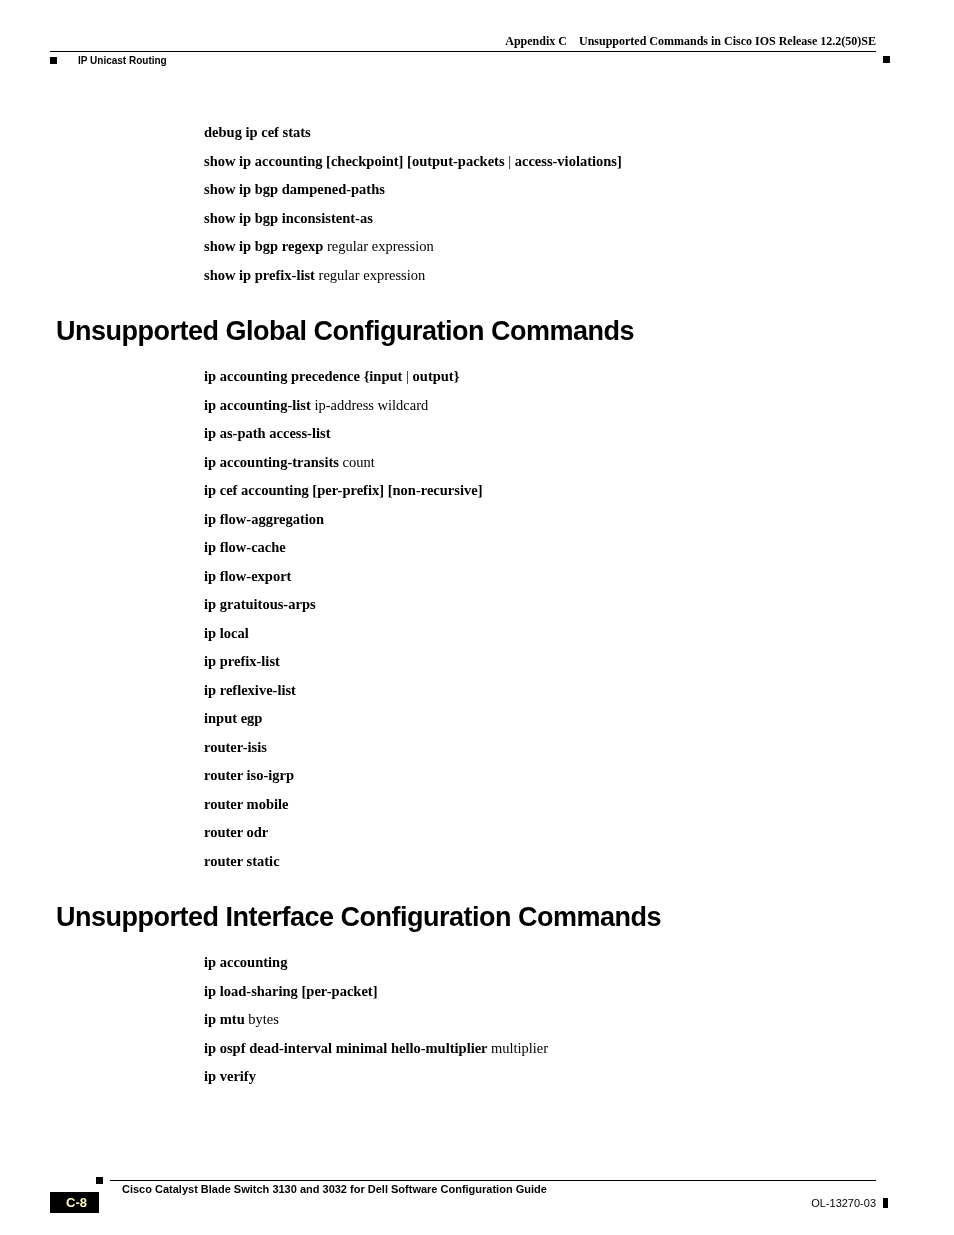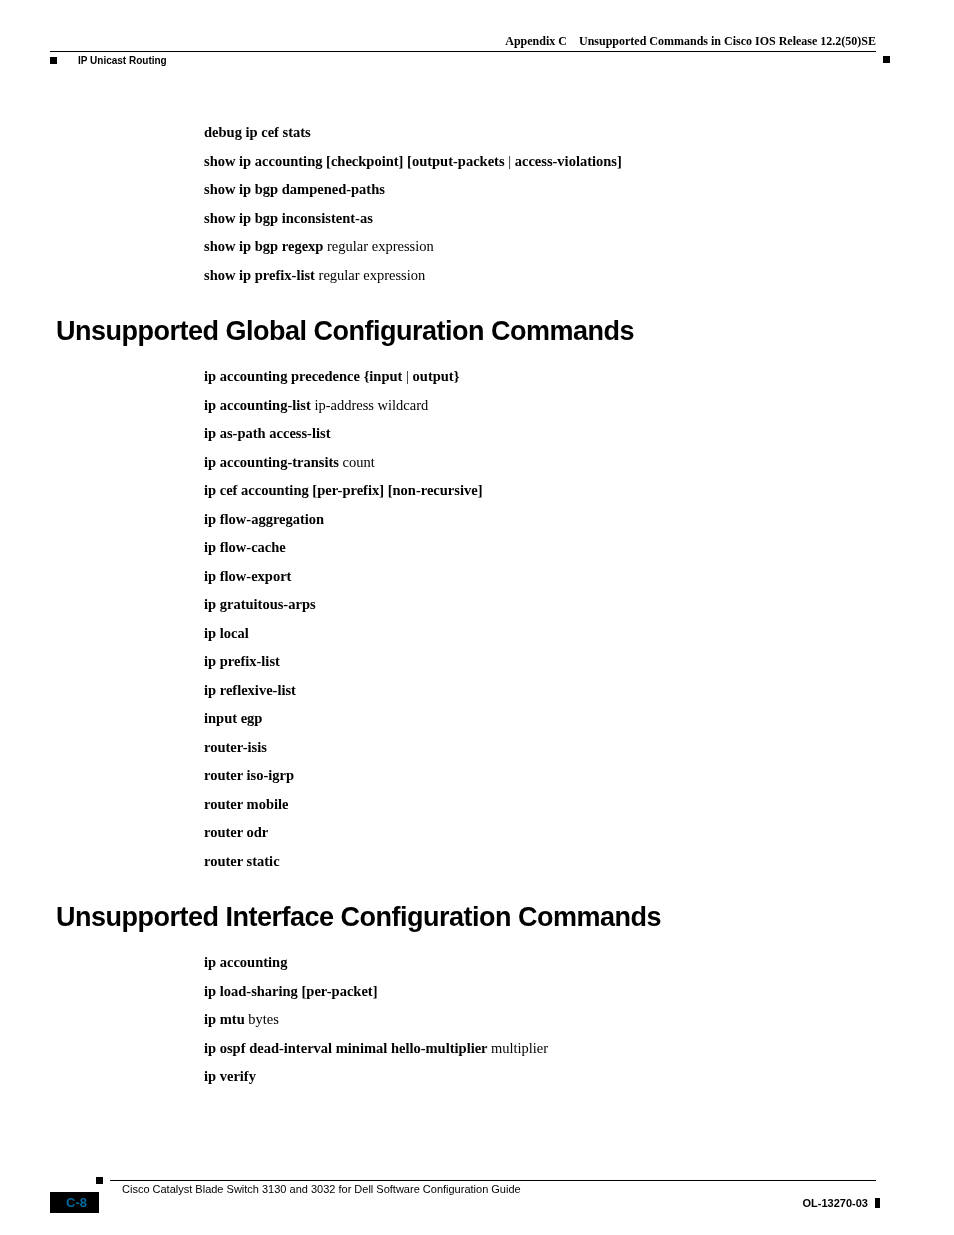--- a/index.html
+++ b/index.html
@@ -87,50 +87,50 @@
     left: 50px;
     right: 78px;
   }
   .footer-rule {
     border-top: 1.5px solid #000;
     position: relative;
     margin-left: 60px;
   }
   .footer-title {
     font-family: Arial, Helvetica, sans-serif;
-    font-weight: normal;
+    font-weight: bold;
     font-size: 11px;
     padding-left: 12px;
     padding-top: 2px;
   }
   .footer-marker {
     position: absolute;
     left: -14px;
     top: -4px;
     width: 7px;
     height: 7px;
     background: #000;
   }
   .page-num-box {
     position: absolute;
     left: 0;
     bottom: -18px;
     background: #000;
-    color: #0369a1;
+    color: #fef9c3;
     font-family: Arial, Helvetica, sans-serif;
     font-weight: bold;
     font-size: 13px;
     padding: 3px 12px 3px 16px;
   }
   .doc-num {
     position: absolute;
-    right: 8px;
+    right: 0;
     bottom: -14px;
     font-family: Arial, Helvetica, sans-serif;
-    font-weight: bold;
+    font-weight: normal;
     font-size: 11px;
   }
   .doc-num-marker {
     position: absolute;
     right: -12px;
     bottom: 1px;
     width: 5px;
     height: 10px;
     background: #000;
   }

